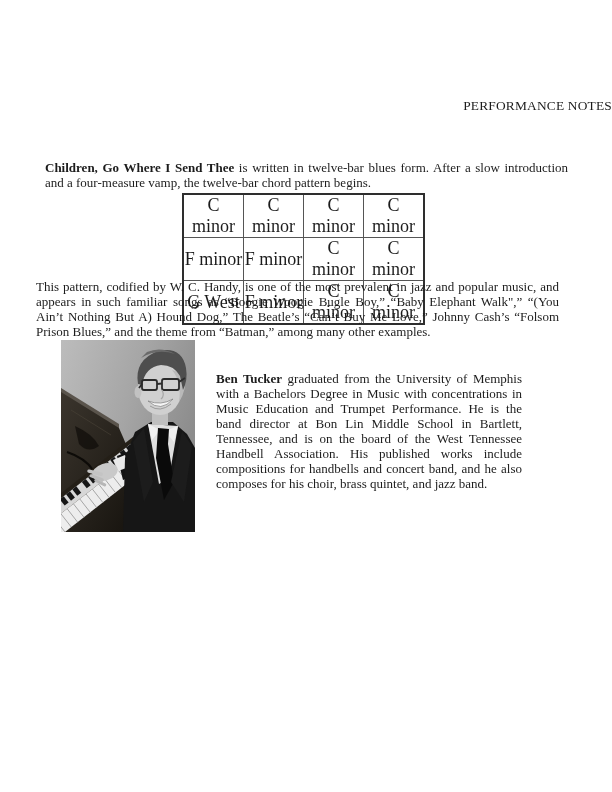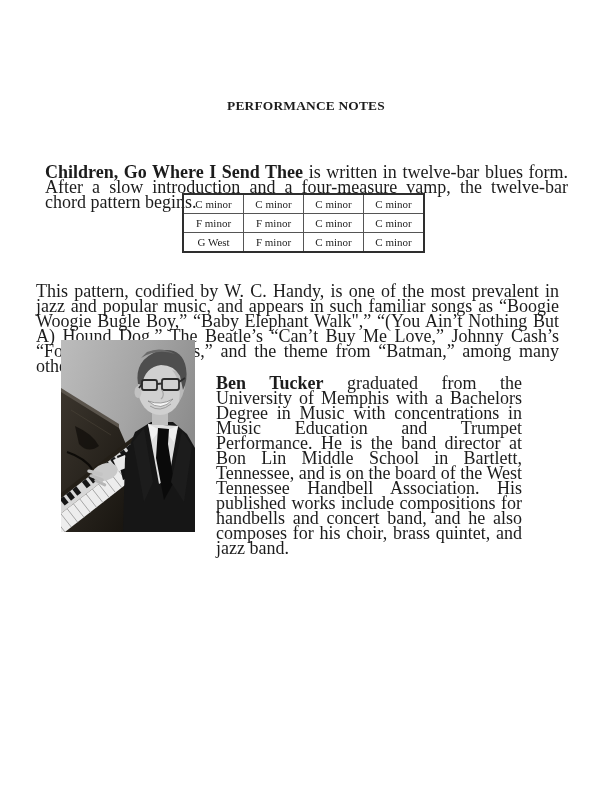--- a/index.html
+++ b/index.html
@@ -6,48 +6,48 @@
   .page {
     position:relative;
     width:612px; height:792px;
     background:#ffffff;
     font-family:"Liberation Serif", serif;
     color:#1c1c1c;
     overflow:hidden;
   }
   .doc-title {
     position:absolute; top:98px; left:0; width:612px;
-    text-align:center;
-    font-weight:bold;
+    text-align:right;
+    font-weight:normal;
     font-size:13.4px;
     letter-spacing:0.2px;
   }
   .para {
     position:absolute;
-    font-size:18px;
+    font-size:13px;
     line-height:15px;
     text-align:justify;
   }
   .para .lead { font-weight:bold; }
   #intro-para   { top:147px; left:45px; width:523px; }
   #pattern-para { top:266px; left:36px; width:523px; }
   #bio-para     { top:358px; left:216px; width:306px; }
 
   .chord-table {
     position:absolute; top:193px; left:182px;
     border-collapse:collapse;
     border:2px solid #2e2e2e;
     table-layout:fixed;
   }
   .chord-table td {
     width:59px; height:18px;
     border:1px solid #555555;
     text-align:center;
     vertical-align:middle;
-    font-size:11px;
+    font-size:18px;
     padding:0;
   }
 
   .photo-frame {
     position:absolute; top:340px; left:61px;
     width:134px; height:192px;
     line-height:0;
   }
   .photo-frame svg { width:134px; height:192px; }
 </style>

